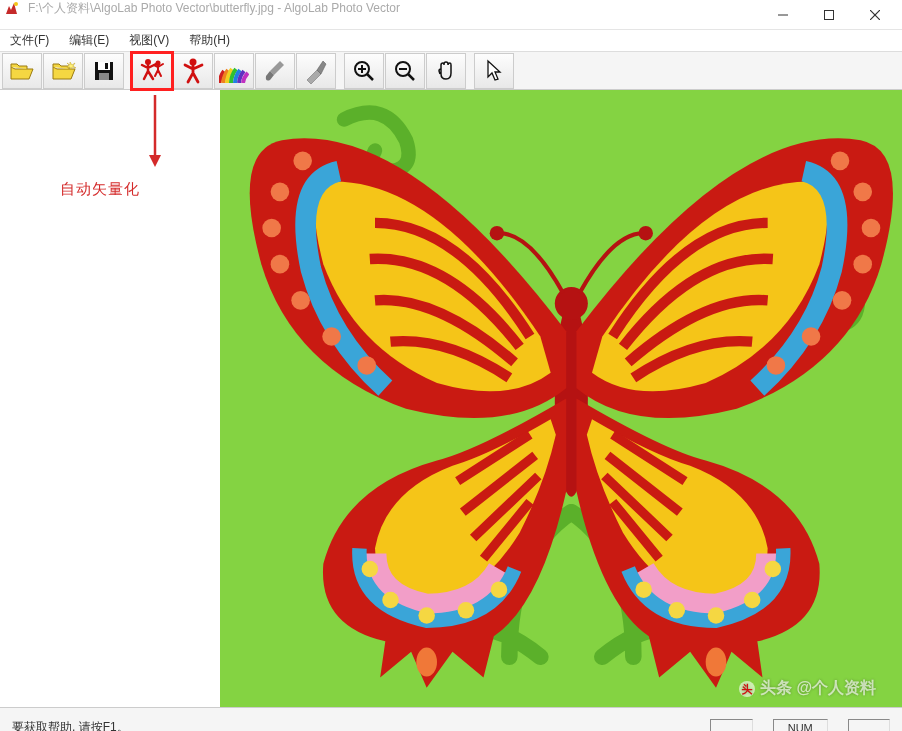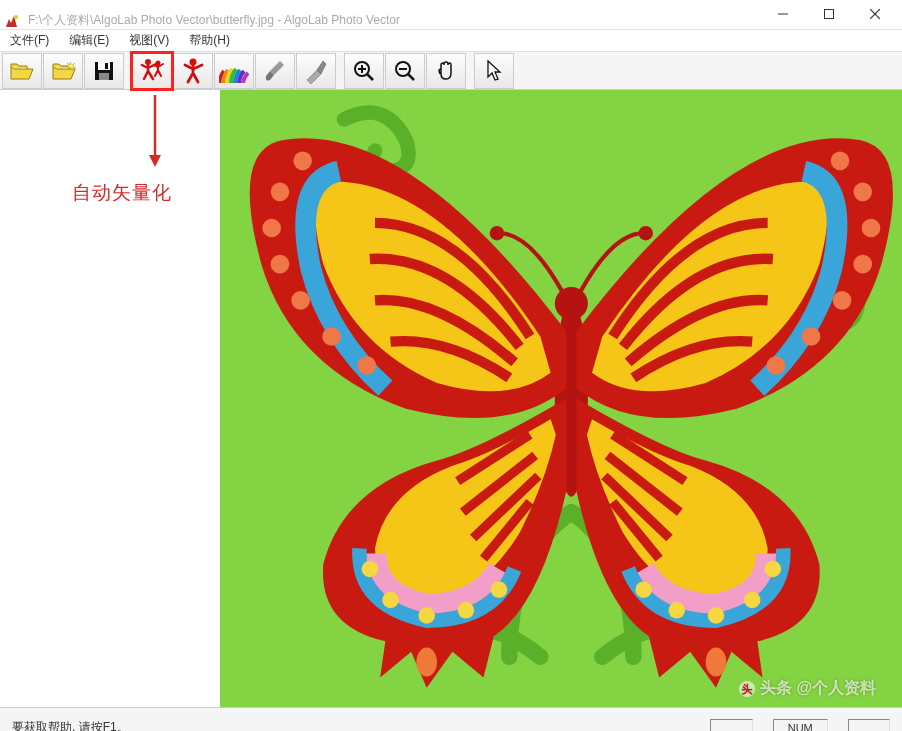--- a/index.html
+++ b/index.html
@@ -9,21 +9,21 @@
       background: #fff;
       width: 902px;
       height: 731px;
       overflow: hidden;
       position: relative;
     }
     .titlebar {
       height: 30px;
       background: #fff;
       display: flex;
-      align-items: flex-end;
+      align-items: flex-start;
       padding: 0 4px;
       border-bottom: 1px solid #e5e5e5;
     }
     .app-icon {
       width: 16px; height: 16px;
       margin-right: 8px;
       position: relative;
     }
     .title-text {
       color: #aaa;
@@ -90,24 +90,24 @@
       background: #fff;
       position: relative;
     }
     .arrow-area {
       position: absolute;
       left: 145px;
       top: 5px;
     }
     .annotation {
       position: absolute;
-      left: 72px;
+      left: 60px;
       top: 90px;
       color: #d42a2a;
-      font-size: 19px;
+      font-size: 15px;
       letter-spacing: 1px;
     }
     .canvas-area {
       flex: 1;
       background: #7ccd3b;
       position: relative;
       overflow: hidden;
     }
     .statusbar {
       height: 40px;

